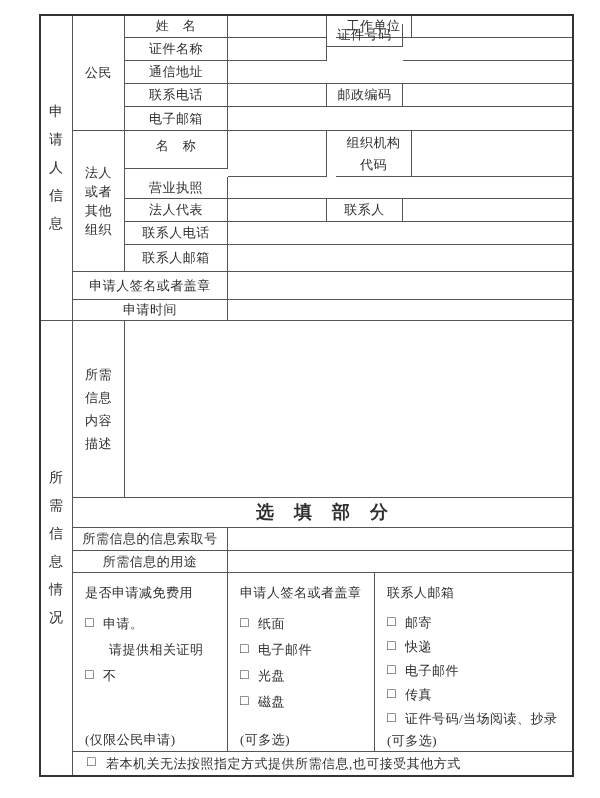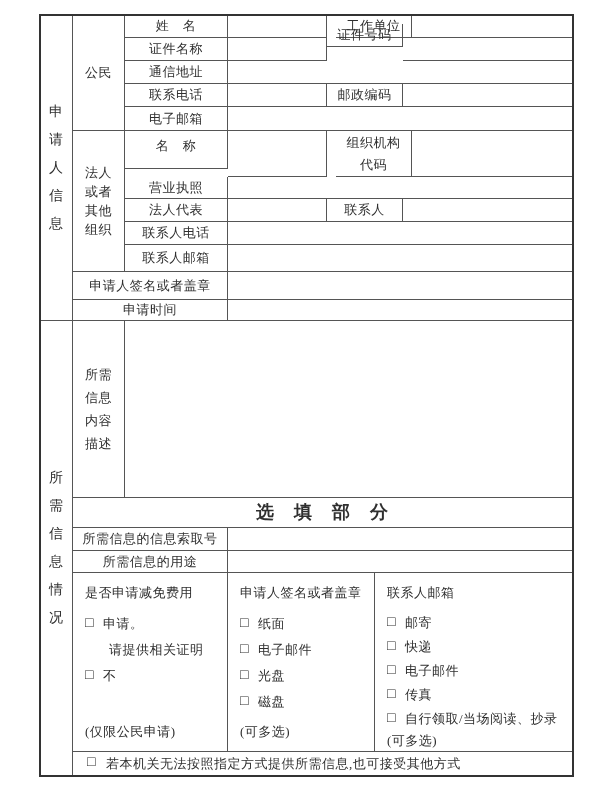--- a/index.html
+++ b/index.html
@@ -29,21 +29,21 @@
     text-align:center;
   }
   .pre{white-space:pre-line;}
   .vlabel{font-size:14px;line-height:28px;letter-spacing:0;}
   .grp-org{line-height:19px;}
   .desc-label{line-height:23px;}
   .org-code{line-height:22px;}
   .optional-header{font-weight:bold;font-size:18px;letter-spacing:1px;text-align:center;}
   .cb-cell{
     flex-direction:column;align-items:flex-start;justify-content:flex-start;
-    padding:8px 6px 9px 12px;text-align:left;
+    padding:8px 6px 1px 12px;text-align:left;
   }
   .cb-header{line-height:24px;margin-bottom:6px;}
   .cb-item{display:flex;align-items:center;gap:9px;line-height:26px;}
   .cb-item.tight{line-height:24px;}
   .cb-sub{padding-left:24px;line-height:26px;}
   .cb-footnote{margin-top:auto;line-height:20px;}
   .cb-box{font-size:14px;transform:translateY(-1px);}
   .fallback-row{justify-content:flex-start;padding-left:14px;gap:10px;text-align:left;}
   #outer-border{
     position:absolute;left:-1px;top:-1px;right:-1px;bottom:-1px;
@@ -183,21 +183,21 @@
     <div class="cb-item tight">
       <span class="cb-box">□</span>
       <span>电子邮件</span>
     </div>
     <div class="cb-item tight">
       <span class="cb-box">□</span>
       <span>传真</span>
     </div>
     <div class="cb-item tight">
       <span class="cb-box">□</span>
-      <span>自行领取/当场阅读、抄录</span>
+      <span>证件号码/当场阅读、抄录</span>
     </div>
     <div class="cb-footnote">(可多选)</div>
   </div>
 
   <div class="cell fallback-row" style="left:33px;top:737px;width:500px;height:24px;">
     <span class="cb-box">□</span>
     <span>若本机关无法按照指定方式提供所需信息,也可接受其他方式</span>
   </div>
 
   <div id="outer-border"></div>

